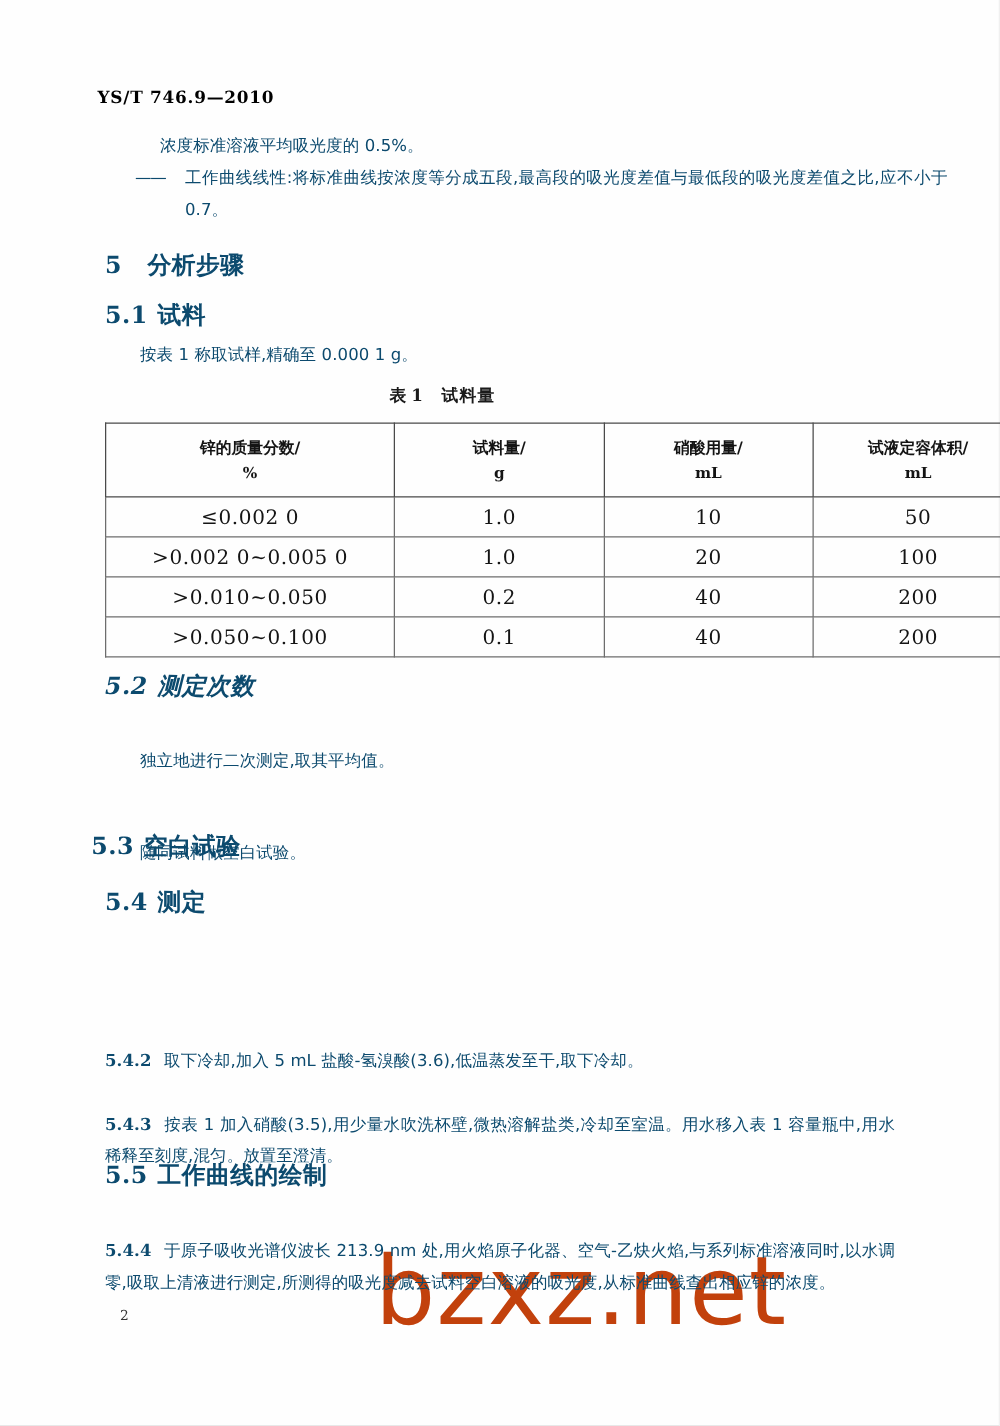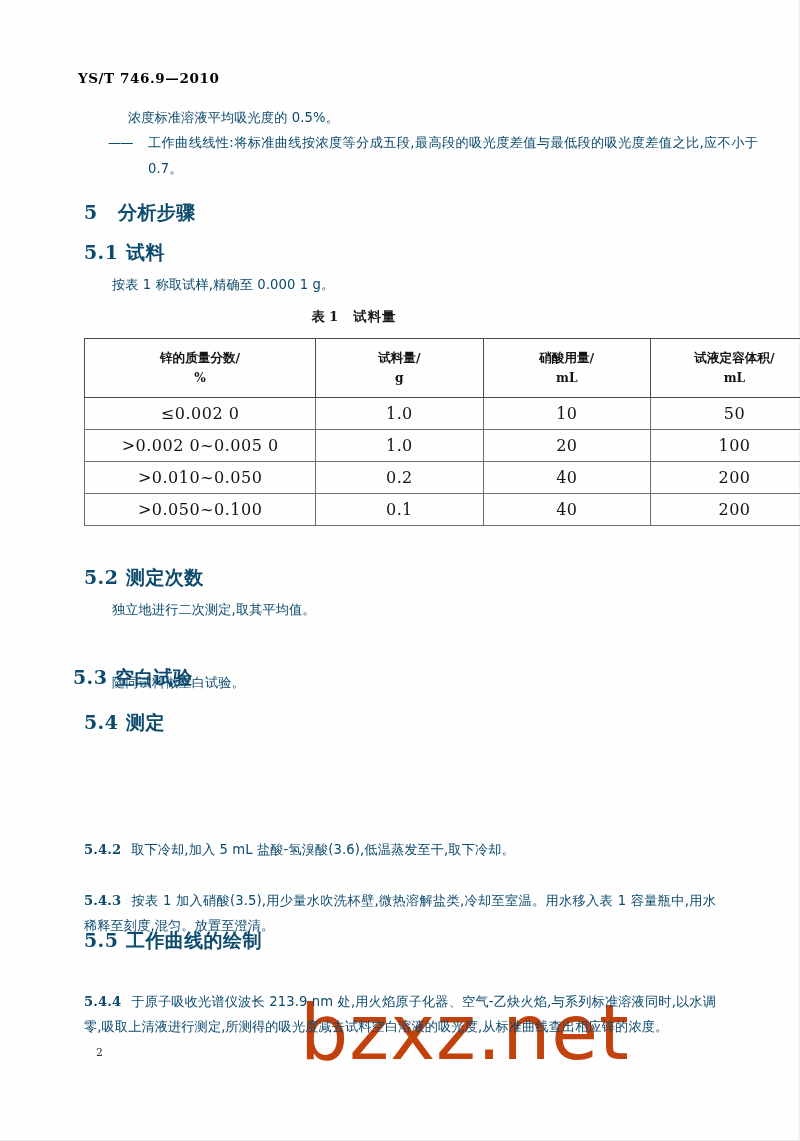--- a/index.html
+++ b/index.html
@@ -277,21 +277,21 @@
           <tr>
             <td>&gt;0.050~0.100</td>
             <td>0.1</td>
             <td>40</td>
             <td>200</td>
           </tr>
         </tbody>
       </table>
     </div>
 
-    <div class="blk h-sec h-sub" style="left:84px; top:565px; width:400px;">
+    <div class="blk h-sec h-sub" style="left:84px; top:537px; width:400px;font-style:italic;">
       <span class="num">5.2</span><span>测定次数</span>
     </div>
     <div class="blk body-text para-indent" style="left:84px; top:597px; width:620px;">独立地进行二次测定,取其平均值。</div>
 
     <div class="blk h-sec h-sub" style="left:73px; top:638px; width:400px;margin-top:27px;">
       <span class="num">5.3</span><span>空白试验</span>
     </div>
     <div class="blk body-text para-indent" style="left:84px; top:670px; width:620px;">随同试料做空白试验。</div>
 
     <div class="blk h-sec h-sub" style="left:84px; top:710px; width:400px;">

